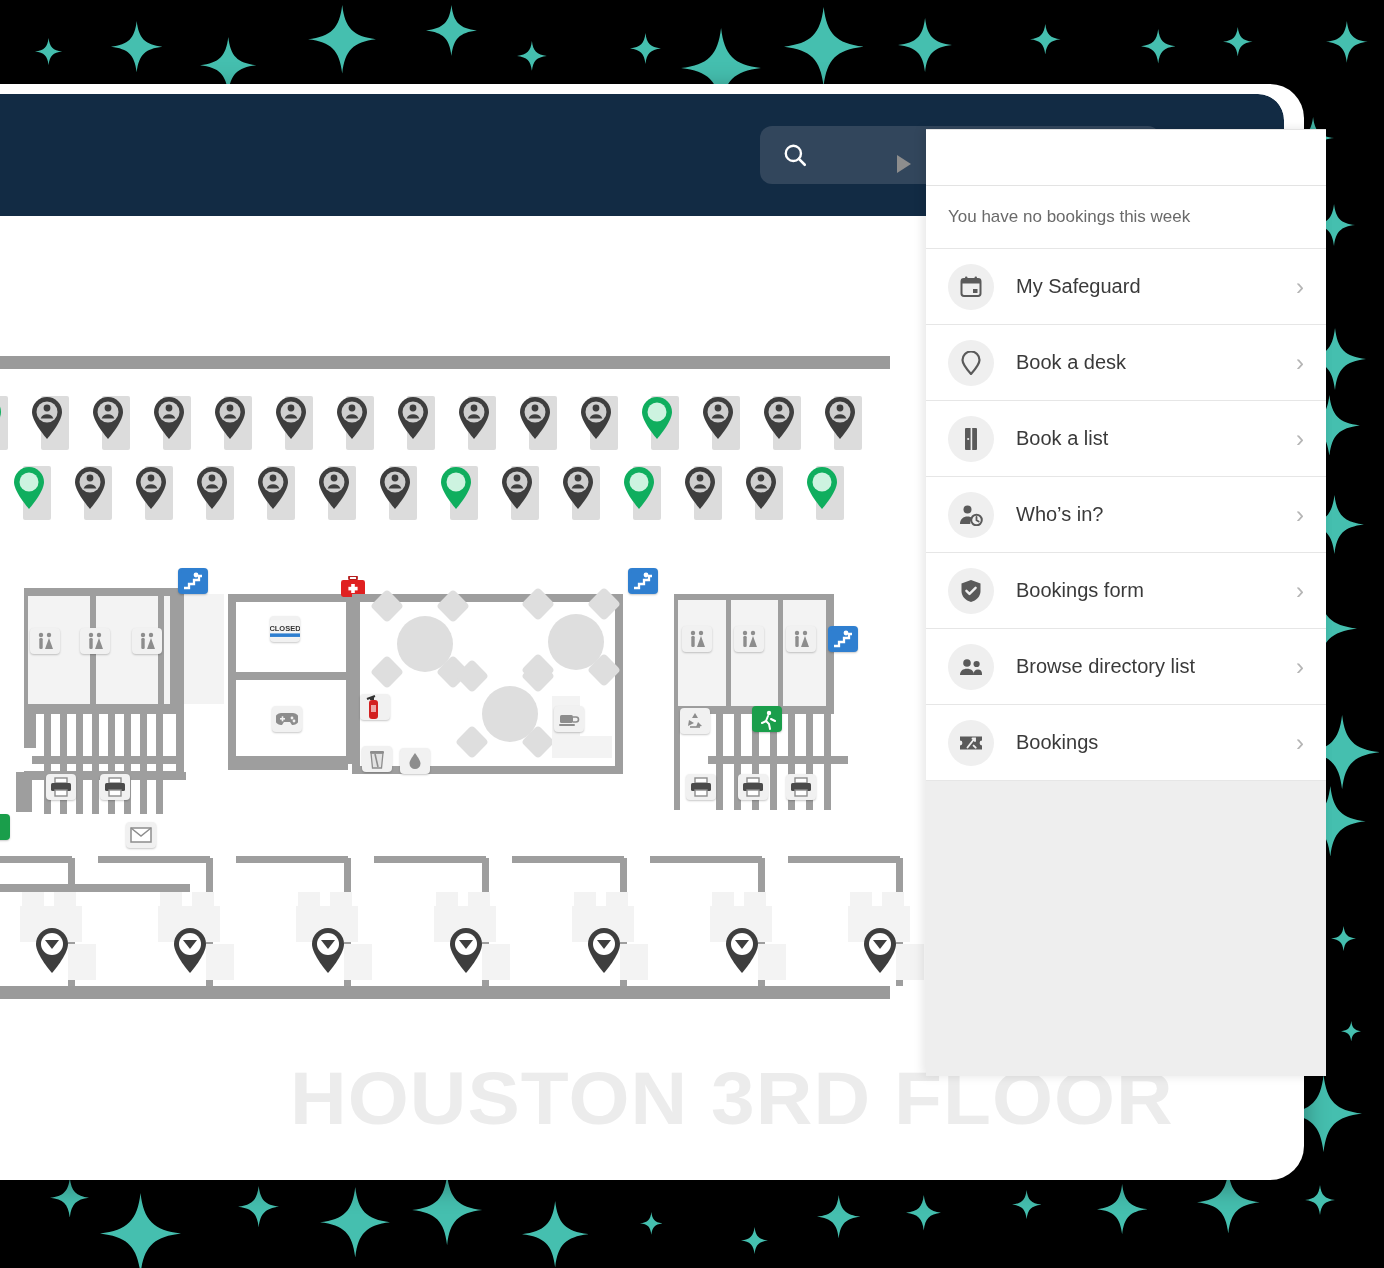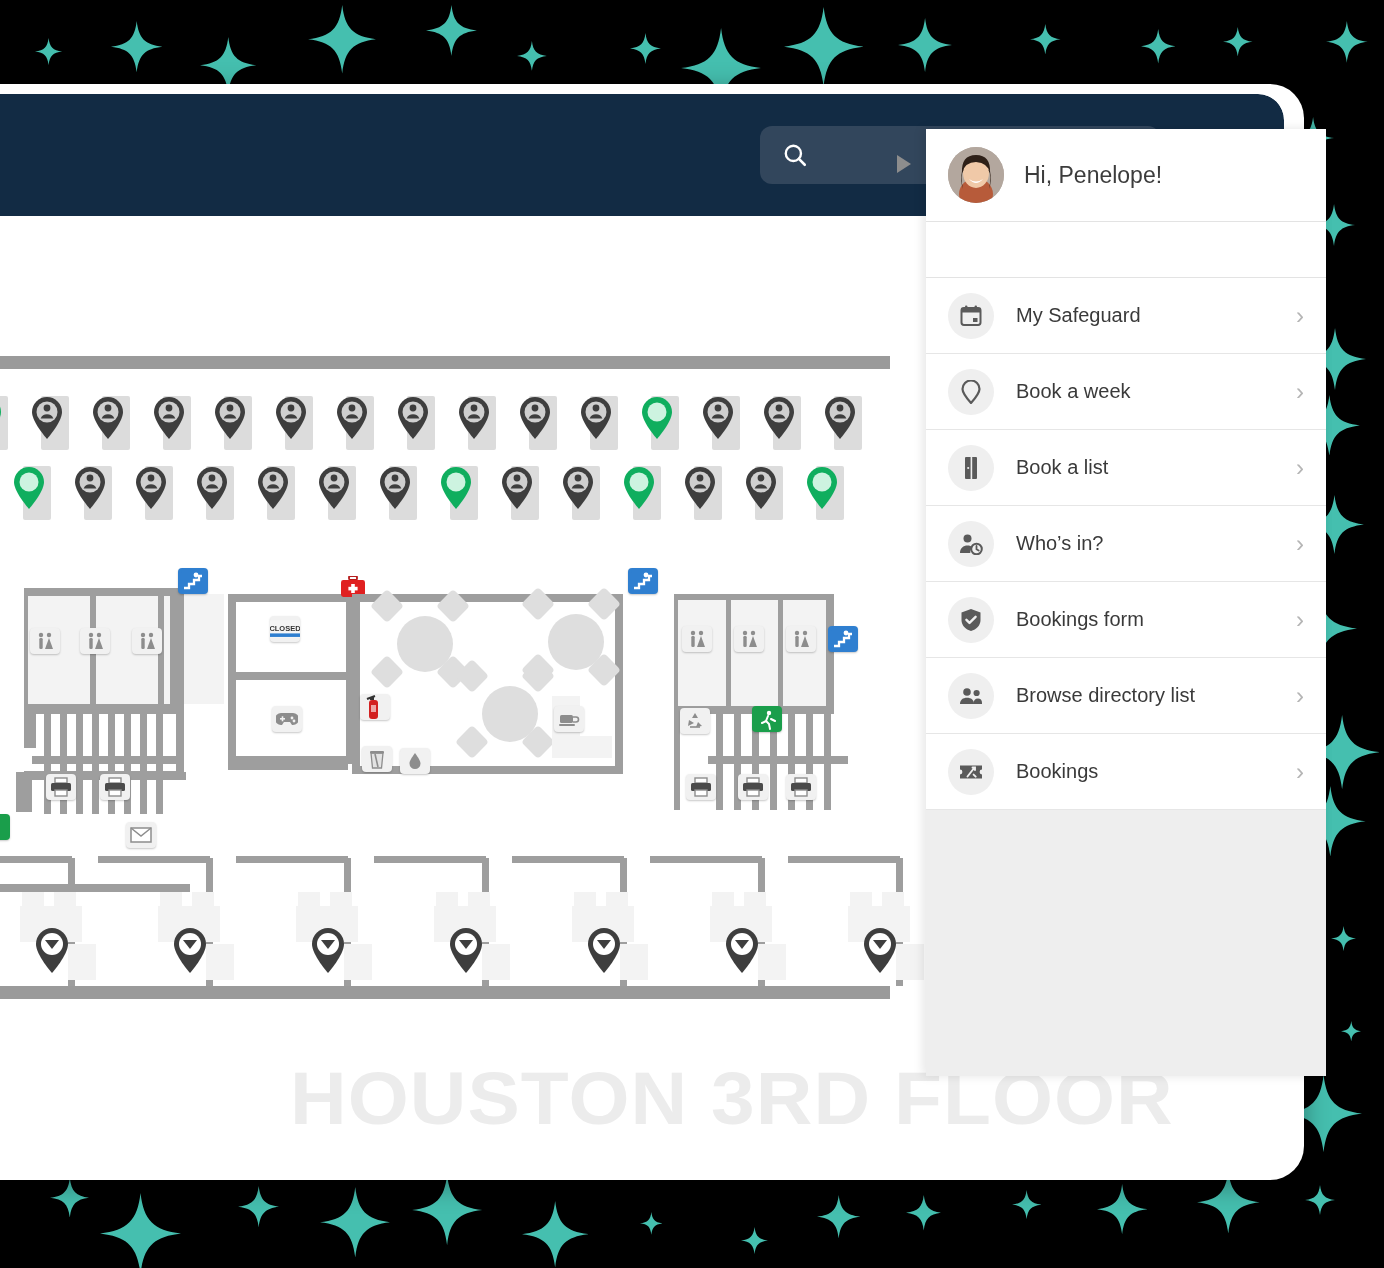--- a/index.html
+++ b/index.html
@@ -1243,38 +1243,25 @@
 </div>
 
 <div id="panel">
   <div id="panel-handle">
     <svg width="20" height="22" viewBox="0 0 20 22">
         <polygon points="4,2 18,11 4,20" fill="#8d8d8d"></polygon>
       </svg>
   </div>
   <div id="panel-inner">
 
-    <div id="greeting">
-      <div id="avatar">
-        <svg width="56" height="56" viewBox="0 0 56 56">
-          <rect width="56" height="56" fill="#b3a79e"></rect>
-          <ellipse cx="28" cy="47" rx="17" ry="16" fill="#b75b3a"></ellipse>
-          <ellipse cx="28" cy="26" rx="13" ry="15" fill="#f0c9a8"></ellipse>
-          <path d="M14 26 Q13 8 28 8 Q43 8 42 26 Q40 16 28 15 Q17 15 14 26Z" fill="#2e2018"></path>
-          <path d="M14 24 Q12 34 15 42 Q12 28 16 22Z" fill="#2e2018"></path>
-          <path d="M42 24 Q44 34 41 42 Q44 28 40 22Z" fill="#2e2018"></path>
-          <path d="M21 32 Q28 37 35 32 Q28 40 21 32Z" fill="#ffffff"></path>
-        </svg>
-      </div>
-      <div id="greet-text">Hi, Penelope!</div>
-    </div>
 
     <div id="tabs">
     </div>
 
+    <div id="booking-note">You have no bookings this week</div>
 
     <div id="menu-list">
         <div class="menu-item">
           <div class="menu-ico">
             <svg width="22" height="22" viewBox="0 0 22 22">
               <rect x="1.5" y="3" width="19" height="17" rx="2.4" fill="none" stroke="#5a5a5a" stroke-width="2"></rect>
               <rect x="1.5" y="3" width="19" height="4.5" fill="#5a5a5a"></rect>
               <rect x="5" y="0.5" width="2.4" height="4" rx="1" fill="#5a5a5a"></rect>
               <rect x="14.6" y="0.5" width="2.4" height="4" rx="1" fill="#5a5a5a"></rect>
               <rect x="13" y="13" width="4.5" height="4" fill="#5a5a5a"></rect>
@@ -1282,21 +1269,21 @@
           </div>
           <div class="menu-label">My Safeguard</div>
           <div class="chev">›</div>
         </div>
         <div class="menu-item">
           <div class="menu-ico">
             <svg width="22" height="24" viewBox="0 0 22 24">
               <path d="M11 23 C11 23 2.5 13.5 2.5 9 A8.5 8.5 0 1 1 19.5 9 C19.5 13.5 11 23 11 23Z" fill="none" stroke="#5a5a5a" stroke-width="2.2"></path>
             </svg>
           </div>
-          <div class="menu-label">Book a week</div>
+          <div class="menu-label">Book a desk</div>
           <div class="chev">›</div>
         </div>
         <div class="menu-item">
           <div class="menu-ico">
             <svg width="20" height="24" viewBox="0 0 20 24">
               <rect x="4" y="1" width="12" height="22" rx="1" fill="#5a5a5a"></rect>
               <rect x="9.6" y="1" width="1.6" height="22" fill="#efefef"></rect>
               <circle cx="7.2" cy="12" r="1.1" fill="#efefef"></circle>
             </svg>
           </div>

